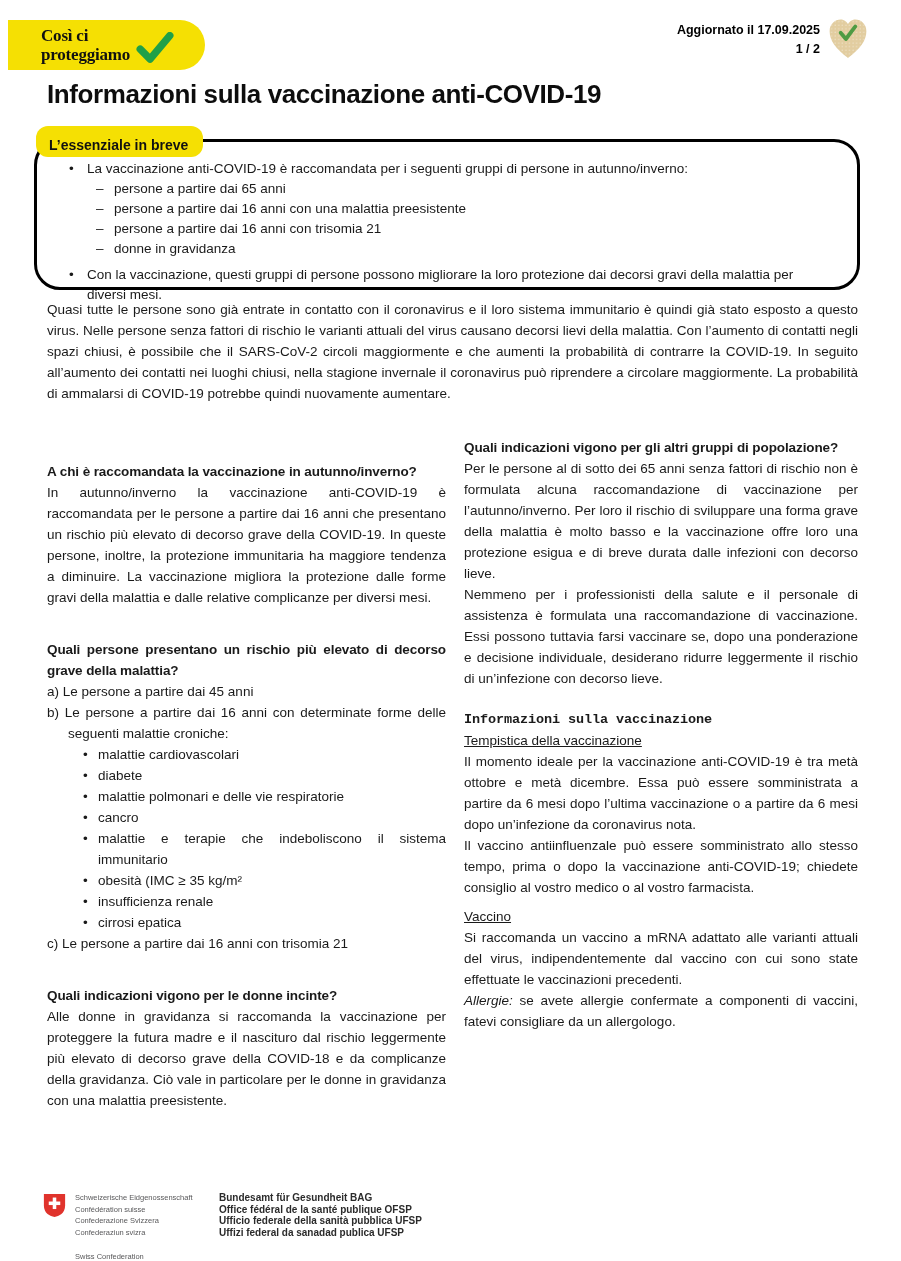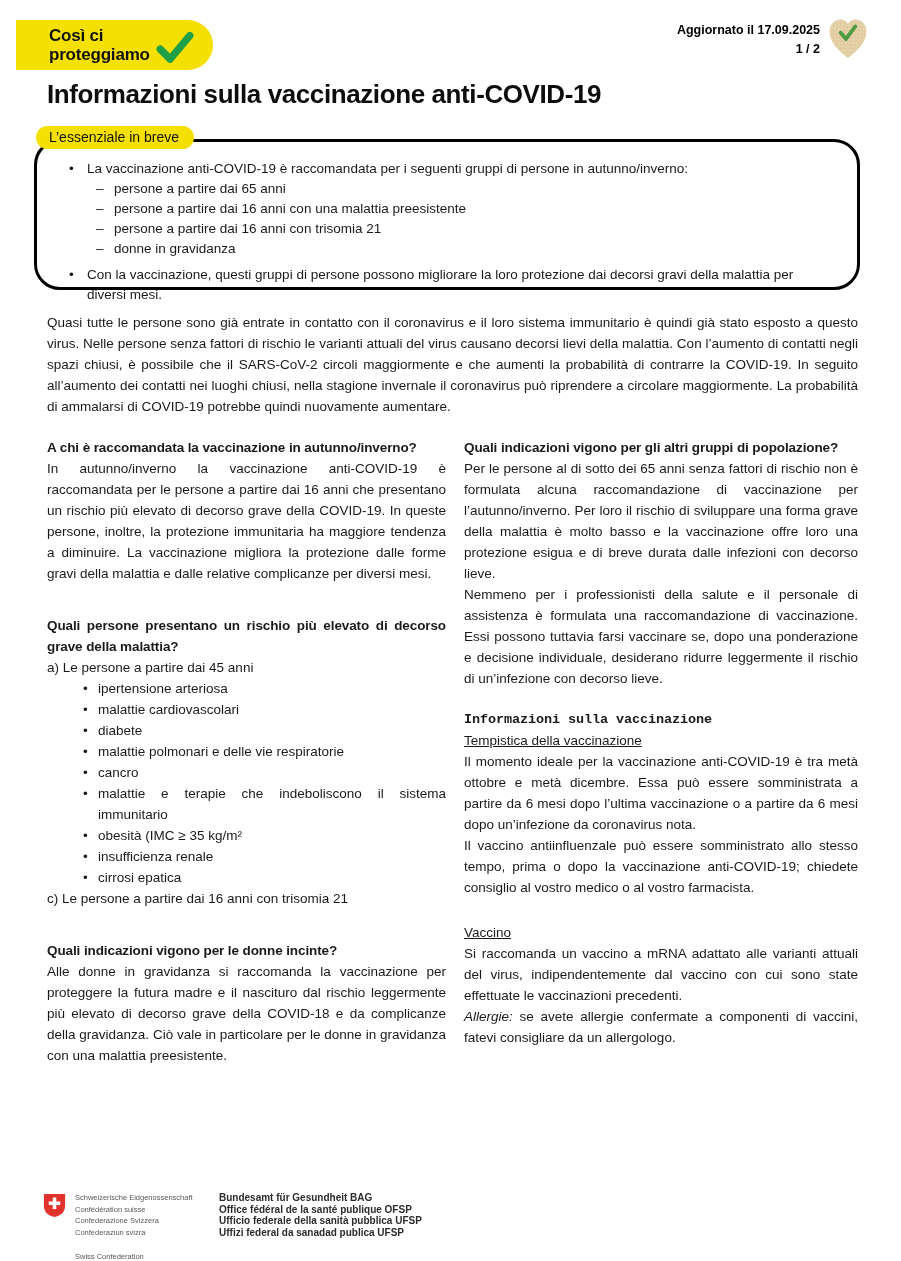--- a/index.html
+++ b/index.html
@@ -16,73 +16,74 @@
     position:relative;
     width:901px; height:1261px;
     margin:0 auto;
     background:#fff;
     font-family:"Liberation Sans", sans-serif;
     color:var(--ink);
     overflow:hidden;
   }
   
   .badge{
-    position:absolute; left:16px; top:20px;
+    position:absolute; left:8px; top:20px;
     width:197px; height:50px;
     background:var(--yellow);
     border-radius:0 25px 25px 0;
     display:flex; align-items:center;
     padding-left:33px;
+    font-family:Liberation Serif, serif;
   }
   .badge-text{font-weight:bold; font-size:17px; line-height:19px; letter-spacing:-0.2px; color:#111;}
   .badge-check{width:38px; height:32px; margin-left:6px; margin-top:6px;}
   
   .meta{
     position:absolute; top:21px; right:81px;
     text-align:right; font-weight:bold; font-size:12.5px; line-height:19px; color:#000;
   }
   .heart{position:absolute; top:16px; right:32px; width:42px; height:46px;}
   
   .title{
     position:absolute; left:47px; top:79px;
     font-size:26px; font-weight:bold; letter-spacing:-0.4px; color:#0d0d0d;
     white-space:nowrap;
   }
   
   .pill{
     position:absolute; left:36px; top:126px; z-index:2;
     background:var(--yellow);
-    font-weight:normal; font-size:14px; line-height:16px;
-    padding:3px 15px 4px 13px; border-radius:12px; color:#111;
+    font-weight:bold; font-size:14px; line-height:16px;
+    padding:11px 15px 4px 13px; border-radius:12px; color:#111;
   }
   .ess-box{
     position:absolute; left:34px; top:139px;
     width:826px; height:151px;
     border:3px solid #000; border-radius:26px;
     padding:17px 26px 0 23px;
     background:#fff;
   }
   .ess-row{display:flex; font-size:13.5px; line-height:20px;}
   .ess-row .mk{width:27px; flex:none; text-align:left; padding-left:9px;}
   .dash-list{margin-left:27px;}
   .dash-row{display:flex; font-size:13.5px; line-height:20px;}
   .dash-row .mk{width:27px; flex:none; padding-left:9px;}
   .ess-gap{height:6px;}
   
   .intro{
     position:absolute; left:47px; top:299px; width:811px;
-    font-size:13.5px; line-height:21px; text-align:justify;margin-top:13px;
+    font-size:13.5px; line-height:21px; text-align:justify;
   }
   
   .col{position:absolute; top:437px; font-size:13.5px; line-height:21px;}
-  .col-left{left:47px; width:399px;}
+  .col-left{left:47px; width:399px;margin-top:24px;}
   .col-right{left:464px; width:394px;}
   .h{font-weight:bold; text-align:justify; letter-spacing:-0.1px;}
   .col p{text-align:justify; margin:0;}
-  .mt8{margin-top:24px;}
+  .mt8{margin-top:8px;}
   .mt20{margin-top:20px;font-family:Liberation Mono, monospace;}
   .mt30{margin-top:31px;}
   .abc{padding-left:21px; text-indent:-21px; text-align:justify;}
   ul.dots{list-style:none; margin-left:36px;}
   ul.dots li{position:relative; padding-left:15px; text-align:justify;}
   ul.dots li::before{content:"\2022"; position:absolute; left:0;}
   .ul-line{text-decoration:underline;}
   .ital{font-style:italic;}
   
   .footer{
@@ -158,22 +159,22 @@
   </div>
 
   <div class="intro">Quasi tutte le persone sono già entrate in contatto con il coronavirus e il loro sistema immunitario è quindi già stato esposto a questo virus. Nelle persone senza fattori di rischio le varianti attuali del virus causano decorsi lievi della malattia. Con l’aumento di contatti negli spazi chiusi, è possibile che il SARS-CoV-2 circoli maggiormente e che aumenti la probabilità di contrarre la COVID-19. In seguito all’aumento dei contatti nei luoghi chiusi, nella stagione invernale il coronavirus può riprendere a circolare maggiormente. La probabilità di ammalarsi di COVID-19 potrebbe quindi nuovamente aumentare.</div>
 
   <div class="col col-left">
     <div class="h">A chi è raccomandata la vaccinazione in autunno/inverno?</div>
     <p>In autunno/inverno la vaccinazione anti-COVID-19 è raccomandata per le persone a partire dai 16 anni che presentano un rischio più elevato di decorso grave della COVID-19. In queste persone, inoltre, la protezione immunitaria ha maggiore tendenza a diminuire. La vaccinazione migliora la protezione dalle forme gravi della malattia e dalle relative complicanze per diversi mesi.</p>
 
     <div class="h mt30">Quali persone presentano un rischio più elevato di decorso grave della malattia?</div>
     <div class="abc">a) Le persone a partire dai 45 anni</div>
+    <div class="abc">b) Le persone a partire dai 16 anni con determinate forme delle seguenti malattie croniche:</div>
     <ul class="dots">
-      <li>ipertensione arteriosa</li>
       <li>malattie cardiovascolari</li>
       <li>diabete</li>
       <li>malattie polmonari e delle vie respiratorie</li>
       <li>cancro</li>
       <li>malattie e terapie che indeboliscono il sistema immunitario</li>
       <li>obesità (IMC ≥ 35 kg/m²</li>
       <li>insufficienza renale</li>
       <li>cirrosi epatica</li>
     </ul>
     <div class="abc">c) Le persone a partire dai 16 anni con trisomia 21</div>

